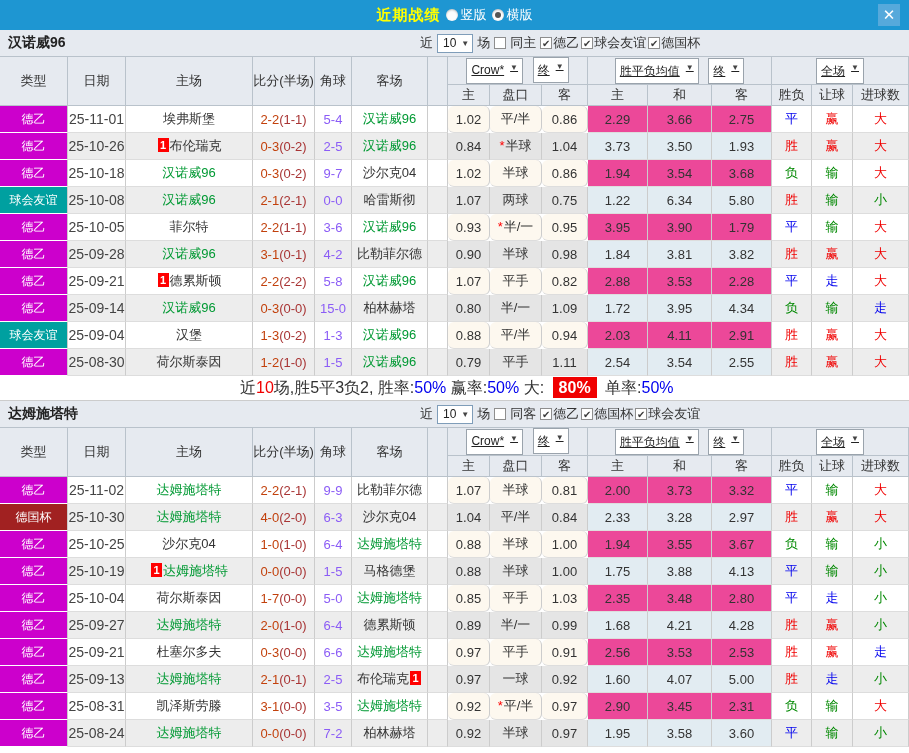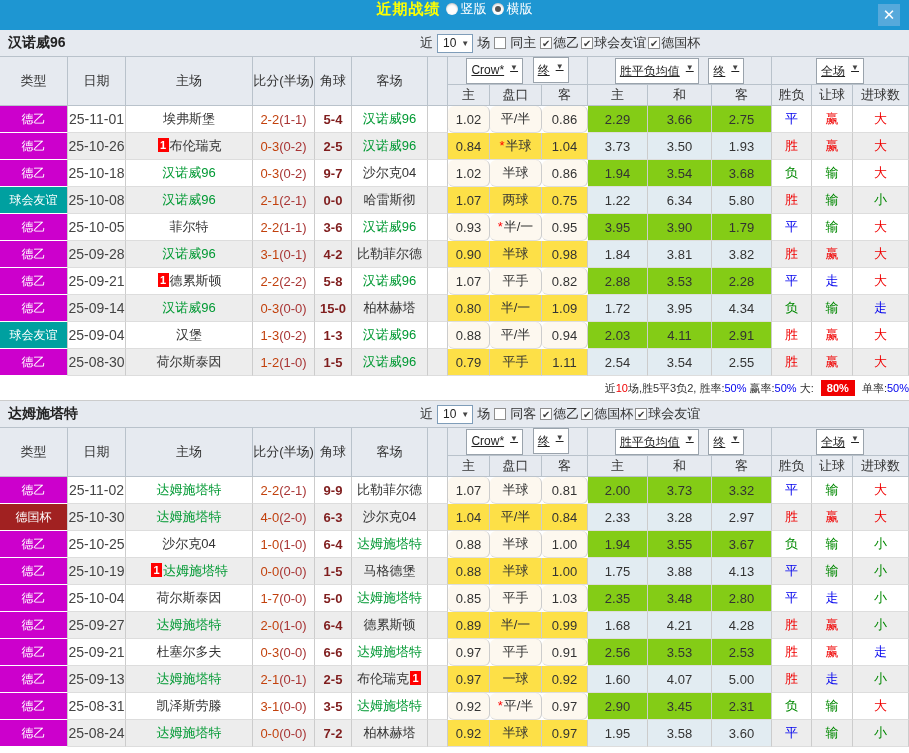--- a/index.html
+++ b/index.html
@@ -1,18 +1,18 @@
 <!DOCTYPE html>
 <html><head>
 <meta charset="utf-8">
 <style>
   html,body{margin:0;padding:0;background:#fff;}
   body{width:909px;font-family:"Liberation Sans","DejaVu Sans",sans-serif;-webkit-font-smoothing:antialiased;}
   
-  .titlebar{height:30px;background:#1e96d2;position:relative;display:flex;align-items:flex-start;justify-content:center;gap:5px;}
+  .titlebar{height:30px;background:#1e96d2;position:relative;display:flex;align-items:center;justify-content:center;gap:5px;}
   .popup-title{color:#ffff00;font-weight:bold;font-size:15px;letter-spacing:1px;}
   .radio-opt{display:inline-flex;align-items:center;gap:3px;color:#fff;font-size:13px;cursor:pointer;}
   .radio{width:12px;height:12px;border-radius:50%;background:#fdfdfd;display:inline-block;position:relative;box-shadow:inset 0 1px 2px rgba(0,0,0,.25);}
   .radio.sel::after{content:'';position:absolute;left:3px;top:3px;width:6px;height:6px;border-radius:50%;background:#555;}
   .close-btn{position:absolute;right:9px;top:4px;width:22px;height:22px;background:#56a9db;color:#fff;font-weight:bold;text-align:center;line-height:22px;font-size:15px;cursor:pointer;}
   
   .team-bar{height:26px;background:#e6eaf0;border-bottom:1px solid #b9c2cb;position:relative;display:flex;align-items:center;}
   .team-name{font-weight:bold;font-size:14px;color:#222;margin-left:8px;}
   .filter-bar{position:absolute;left:420px;display:flex;align-items:center;gap:4px;font-size:13px;color:#333;white-space:nowrap;}
   .select{display:inline-flex;align-items:center;gap:5px;border:1px solid #7f9db9;background:#fff;height:17px;padding:0 3px 0 5px;font-size:12px;color:#222;cursor:pointer;}
@@ -21,39 +21,39 @@
   .comp{display:inline-flex;align-items:center;gap:1px;cursor:pointer;}
   .comps{display:inline-flex;align-items:center;gap:2px;}
   
   table{border-collapse:separate;border-spacing:0;table-layout:fixed;width:909px;font-size:13px;}
   th{background:#e6eaf0;border-right:1px solid #b9c2cb;border-bottom:1px solid #b9c2cb;font-weight:normal;color:#333;height:20px;font-size:13px;text-align:center;padding:0;overflow:hidden;white-space:nowrap;}
   .hselect{display:inline-flex;align-items:flex-start;gap:6px;border:1px solid #9aa3ac;background:#fff;height:16px;padding:4px 4px;font-size:12px;color:#222;margin:0 3px;cursor:pointer;text-decoration:underline;}
   td{border-right:1px solid #ccc;border-bottom:1px solid #ddd;text-align:center;height:27px;color:#333;padding:0;overflow:hidden;white-space:nowrap;box-sizing:border-box;}
   tr.odd td{background:#fff;}
   tr.even td{background:#ededed;}
   tr.odd td.td-crow{background:#fdf8ef;border-radius:6px;}
-  tr.even td.td-crow{background:#fde047;margin-left:8px;}
-  tr.odd td.td-avg{background:#84cc16;}
+  tr.even td.td-crow{background:#e5e5e5;margin-left:8px;}
+  tr.odd td.td-avg{background:#ec4899;}
   tr.even td.td-avg{background:#e2ecf2;}
   td.td-type{border-bottom:1px solid #fff;color:#fff;font-size:12px;}
   tr.odd td.td-type.type-league, tr.even td.td-type.type-league{background:#cc00cc;}
   tr.odd td.td-type.type-friendly, tr.even td.td-type.type-friendly{background:#00a0a0;}
   tr.odd td.td-type.type-cup, tr.even td.td-type.type-cup{background:#a12121;}
   .td-date{color:#444;font-size:14px;}
   .team-green{color:#009933;}
   .rank-badge{display:inline-block;background:#ff0000;color:#fff;font-size:11px;font-weight:bold;width:11px;height:14px;line-height:14px;margin:0 1px;vertical-align:1px;}
   .score{color:#c2410c;}
   .half{color:#a83434;text-align:center;}
-  .td-corner{color:#7f1d1d;font-weight:bold;}
+  .td-corner{color:#8b5cf6;}
   .star{color:#ff0000;margin-right:1px;}
   .c-red{color:#f00000;}
   .c-blue{color:#0000ee;}
   .c-green{color:#008800;}
   
-  .summary{height:24px;line-height:24px;border-bottom:1px solid #ccc;background:#fff;text-align:right;padding-left:240px;font-size:11px;color:#333;}
+  .summary{height:24px;line-height:24px;border-bottom:1px solid #ccc;background:#fff;text-align:left;padding-left:240px;font-size:16px;color:#333;}
   .sum-red{color:#f00000;}
   .sum-blue{color:#0000ee;}
   .sum-badge{background:#f00000;color:#fff;font-weight:bold;padding:2px 6px;margin:0 4px;}
 </style>
 </head>
 <body>
 
 <div class="titlebar">
   <span class="popup-title">近期战绩</span>
   <span class="radio-opt">

